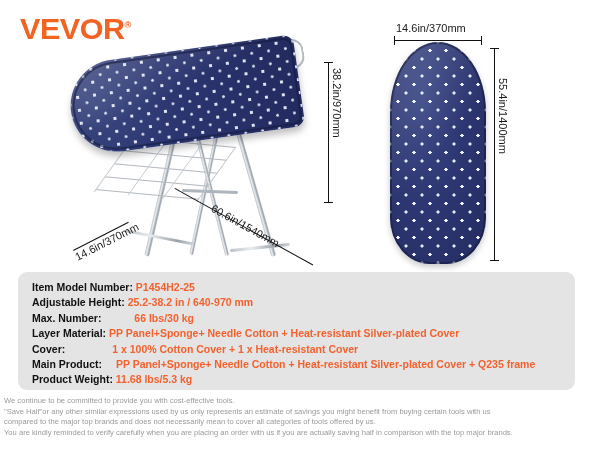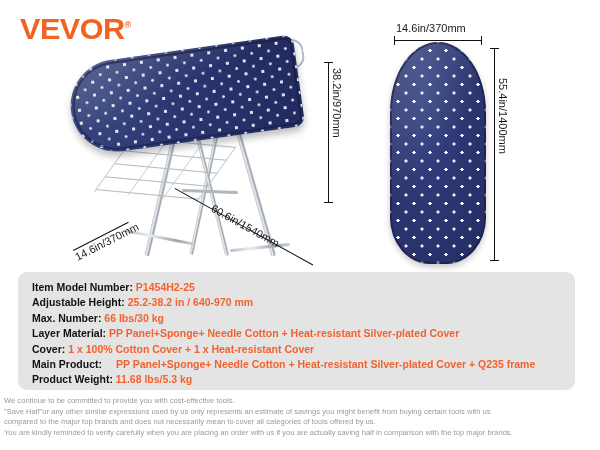--- a/index.html
+++ b/index.html
@@ -409,23 +409,23 @@
   <div class="dim-line-v" id="dim-ch-line"></div>
   <div class="dim-cap-h" id="dim-ch-cap-top"></div>
   <div class="dim-cap-h" id="dim-ch-cap-bot"></div>
   <div class="dim-text vertical" id="dim-ch-text">55.4in/1400mm</div>
 </div>
 
 <div id="spec-panel">
   <div id="spec-list">
       <div class="spec-row"><span class="spec-label">Item Model Number:</span> <span class="spec-value" style="color: rgb(242, 98, 46);">P1454H2-25</span></div>
       <div class="spec-row"><span class="spec-label">Adjustable Height:</span> <span class="spec-value" style="color: rgb(242, 98, 46); text-align: right;">25.2-38.2 in / 640-970 mm</span></div>
-      <div class="spec-row"><span class="spec-label">Max. Number:</span> <span class="spec-value" style="color: rgb(242, 98, 46);">66 lbs/30 kg</span></div>
+      <div class="spec-row"><span class="spec-label">Max. Number:</span> <span class="spec-value" style="color: rgb(242, 98, 46); margin-left: 30px;">66 lbs/30 kg</span></div>
       <div class="spec-row"><span class="spec-label">Layer Material:</span> <span class="spec-value" style="color: rgb(242, 98, 46); text-align: center;">PP Panel+Sponge+ Needle Cotton + Heat-resistant Silver-plated Cover</span></div>
-      <div class="spec-row"><span class="spec-label">Cover:</span> <span class="spec-value" style="color: rgb(242, 98, 46);">1 x 100% Cotton Cover + 1 x Heat-resistant Cover</span></div>
+      <div class="spec-row"><span class="spec-label">Cover:</span> <span class="spec-value" style="color: rgb(242, 98, 46); margin-left: 44px;">1 x 100% Cotton Cover + 1 x Heat-resistant Cover</span></div>
       <div class="spec-row"><span class="spec-label">Main Product:</span> <span class="spec-value" style="color: rgb(242, 98, 46); margin-left: 11px;">PP Panel+Sponge+ Needle Cotton + Heat-resistant Silver-plated Cover + Q235 frame</span></div>
       <div class="spec-row"><span class="spec-label">Product Weight:</span> <span class="spec-value" style="color: rgb(242, 98, 46);">11.68 lbs/5.3 kg</span></div>
     </div>
 </div>
 
 <div id="disclaimer">
     <p>We continue to be committed to provide you with cost-effective tools.</p>
     <p>"Save Half"or any other similar expressions used by us only represents an estimate of savings you might benefit from buying certain tools with us</p>
     <p>compared to the major top brands and does not necessarily mean to cover all categories of tools offered by us.</p>
     <p>You are kindly reminded to verify carefully when you are placing an order with us if you are actually saving half in comparison with the top major brands.</p>

